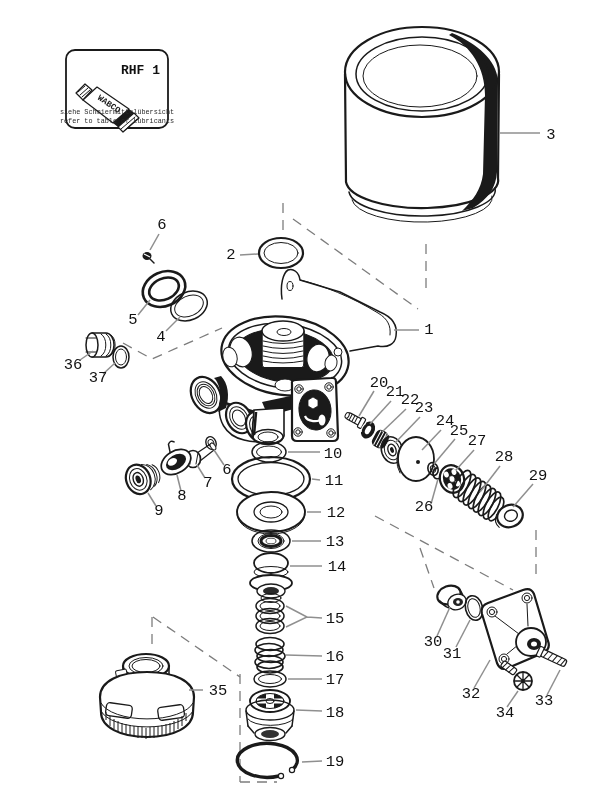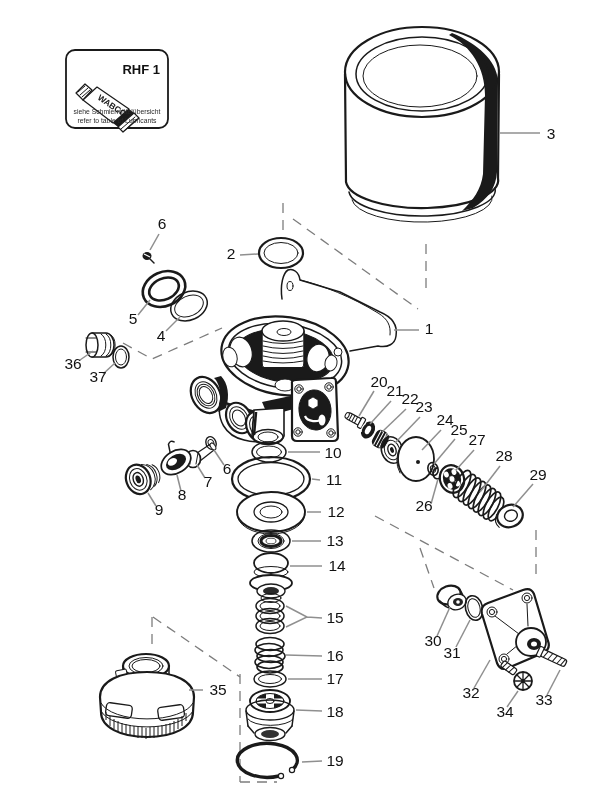--- a/index.html
+++ b/index.html
@@ -1,17 +1,17 @@
 <!DOCTYPE html>
 <html><head>
 <meta charset="utf-8">
 <style>
   html,body{margin:0;padding:0;background:#fff;}
   .stage{position:relative;width:600px;height:798px;background:#fff;overflow:hidden;
-         font-family:Liberation Sans, sans-serif;}
+         font-family:Liberation Mono, monospace;}
   svg{display:block;}
   .ln{fill:none;stroke:#1a1a1a;stroke-width:1.5;stroke-linecap:round;stroke-linejoin:round;}
   .ln2{fill:none;stroke:#1a1a1a;stroke-width:2.2;stroke-linecap:round;stroke-linejoin:round;}
   .thin{fill:none;stroke:#1a1a1a;stroke-width:1;stroke-linecap:round;}
   .wh{fill:#fff;stroke:#1a1a1a;stroke-width:1.5;stroke-linejoin:round;}
   .wh2{fill:#fff;stroke:#1a1a1a;stroke-width:2.2;stroke-linejoin:round;}
   .blk{fill:#1a1a1a;stroke:none;}
   .leader{stroke:#8f8f8f;stroke-width:1.5;fill:none;}
   .dash{stroke:#7d7d7d;stroke-width:1.3;fill:none;stroke-dasharray:10 7;}
   .callout{font-size:15.5px;fill:#111;}

